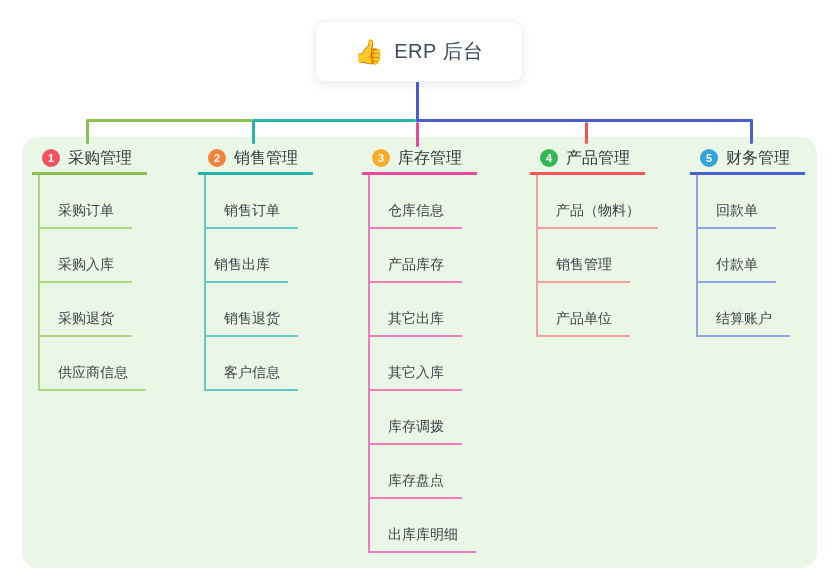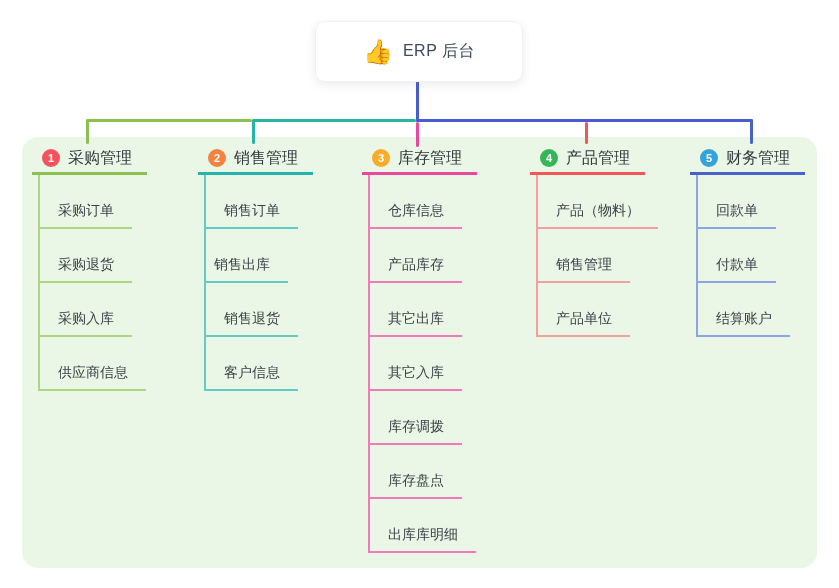--- a/index.html
+++ b/index.html
@@ -20,21 +20,21 @@
     background: #ffffff;
     border: 1px solid #f1f1f3;
     border-radius: 10px;
     box-shadow: 0 3px 10px rgba(60,70,90,0.10);
     display: flex; align-items: center; justify-content: center;
     gap: 10px;
     z-index: 5;
   }
   .root-node .emoji { font-size: 24px; line-height: 1; color: #f7c325; }
   .root-node .root-label {
-    font-size: 16px; color: #3d4a5c; font-weight: 500;
+    font-size: 20px; color: #3d4a5c; font-weight: 500;
     letter-spacing: 0.5px; white-space: nowrap; text-align: right;
   }
 
   
   .panel {
     position: absolute;
     left: 22px; top: 137px;
     width: 795px; height: 431px;
     background: #ebf7e6;
     border-radius: 16px;
@@ -108,24 +108,24 @@
       <div class="branch" style="left: 32px;">
         <div class="branch-title" style="border-bottom-color: rgb(140, 193, 82);">
           <span class="badge" style="background: rgb(244, 83, 94);">1</span>
           <span class="title-text">采购管理</span>
         </div>
         <div class="items" style="border-left-color: rgb(174, 213, 132);">
           <div class="item">
             <span class="item-text" style="border-bottom-color: rgb(174, 213, 132);">采购订单</span>
           </div>
           <div class="item">
+            <span class="item-text" style="border-bottom-color: rgb(174, 213, 132);">采购入库</span>
+          </div>
+          <div class="item">
             <span class="item-text" style="border-bottom-color: rgb(174, 213, 132);">采购退货</span>
-          </div>
-          <div class="item">
-            <span class="item-text" style="border-bottom-color: rgb(174, 213, 132);">采购入库</span>
           </div>
           <div class="item">
             <span class="item-text" style="border-bottom-color: rgb(174, 213, 132);">供应商信息</span>
           </div>
         </div>
       </div>
       <div class="branch" style="left: 198px;">
         <div class="branch-title" style="border-bottom-color: rgb(39, 179, 169);">
           <span class="badge" style="background: rgb(245, 130, 63);">2</span>
           <span class="title-text">销售管理</span>

